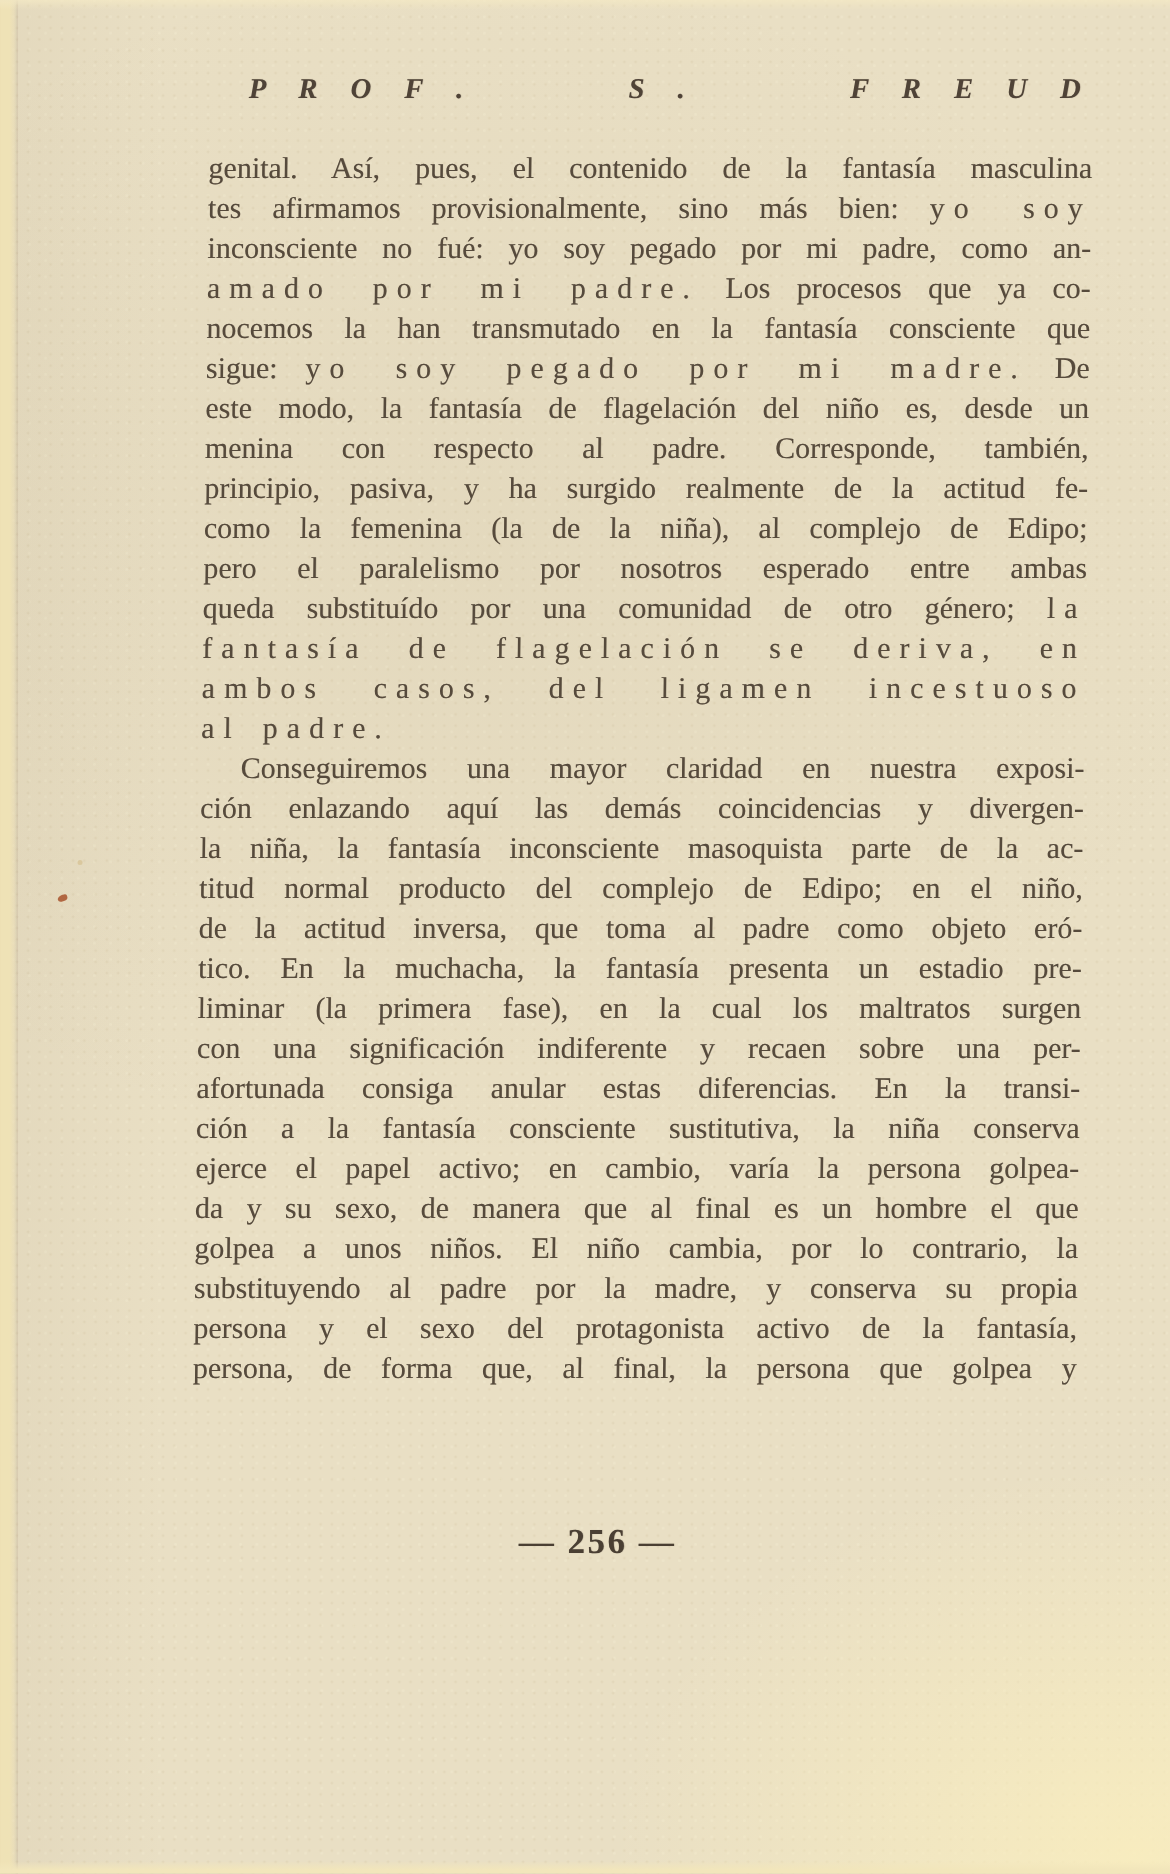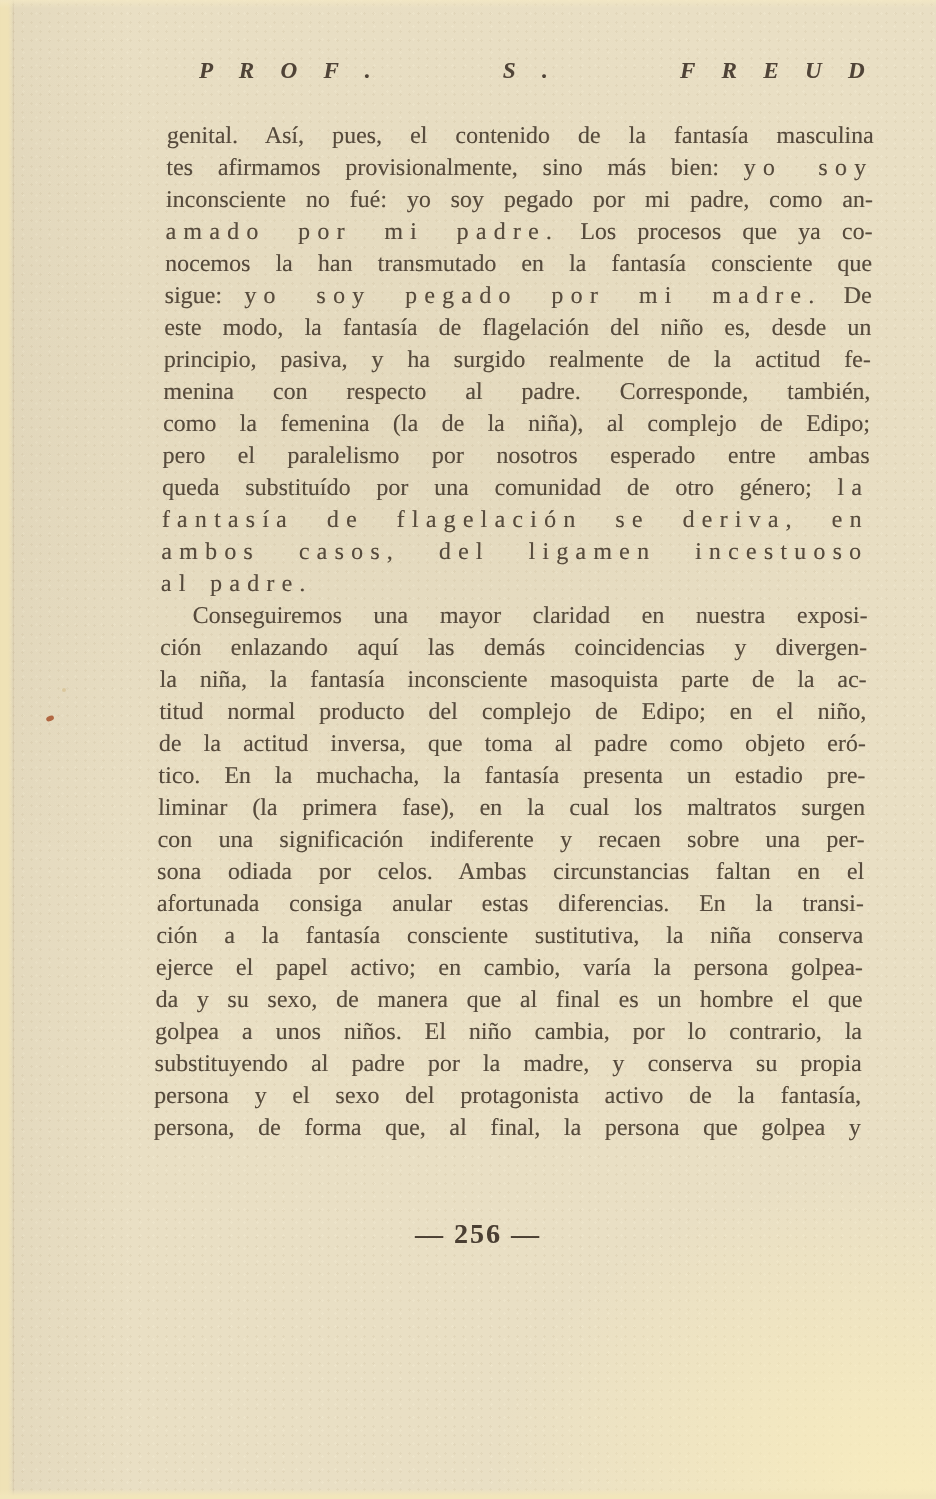--- a/index.html
+++ b/index.html
@@ -95,37 +95,36 @@
   </div>
 
   <div class="textblock" id="textblock">
       <div class="line"><span>genital. Así, pues, el contenido de la fantasía masculina</span></div>
       <div class="line"><span>tes afirmamos provisionalmente, sino más bien: </span><span class="sp">yo soy</span></div>
       <div class="line"><span>inconsciente no fué: yo soy pegado por mi padre, como an-</span></div>
       <div class="line"><span class="sp">amado por mi padre.</span><span> Los procesos que ya co-</span></div>
       <div class="line"><span>nocemos la han transmutado en la fantasía consciente que</span></div>
       <div class="line"><span>sigue: </span><span class="sp">yo soy pegado por mi madre.</span><span> De</span></div>
       <div class="line"><span>este modo, la fantasía de flagelación del niño es, desde un</span></div>
+      <div class="line"><span>menina con respecto al padre. Corresponde, también,</span></div>
       <div class="line"><span>principio, pasiva, y ha surgido realmente de la actitud fe-</span></div>
-      <div class="line"><span>menina con respecto al padre. Corresponde, también,</span></div>
       <div class="line"><span>como la femenina (la de la niña), al complejo de Edipo;</span></div>
       <div class="line"><span>pero el paralelismo por nosotros esperado entre ambas</span></div>
       <div class="line"><span>queda substituído por una comunidad de otro género; </span><span class="sp">la</span></div>
       <div class="line"><span class="sp">fantasía de flagelación se deriva, en</span></div>
       <div class="line"><span class="sp">ambos casos, del ligamen incestuoso</span></div>
       <div class="line nj"><span class="sp">al padre.</span></div>
       <div class="line ind"><span>Conseguiremos una mayor claridad en nuestra exposi-</span></div>
       <div class="line"><span>ción enlazando aquí las demás coincidencias y divergen-</span></div>
       <div class="line"><span>la niña, la fantasía inconsciente masoquista parte de la ac-</span></div>
       <div class="line"><span>titud normal producto del complejo de Edipo; en el niño,</span></div>
       <div class="line"><span>de la actitud inversa, que toma al padre como objeto eró-</span></div>
       <div class="line"><span>tico. En la muchacha, la fantasía presenta un estadio pre-</span></div>
       <div class="line"><span>liminar (la primera fase), en la cual los maltratos surgen</span></div>
       <div class="line"><span>con una significación indiferente y recaen sobre una per-</span></div>
-      <div class="line"><span>sona odiada por celos. Ambas circunstancias faltan en el</span></div>
       <div class="line"><span>afortunada consiga anular estas diferencias. En la transi-</span></div>
       <div class="line"><span>ción a la fantasía consciente sustitutiva, la niña conserva</span></div>
       <div class="line"><span>ejerce el papel activo; en cambio, varía la persona golpea-</span></div>
       <div class="line"><span>da y su sexo, de manera que al final es un hombre el que</span></div>
       <div class="line"><span>golpea a unos niños. El niño cambia, por lo contrario, la</span></div>
       <div class="line"><span>substituyendo al padre por la madre, y conserva su propia</span></div>
       <div class="line"><span>persona y el sexo del protagonista activo de la fantasía,</span></div>
       <div class="line"><span>persona, de forma que, al final, la persona que golpea y</span></div>
     </div>
 

